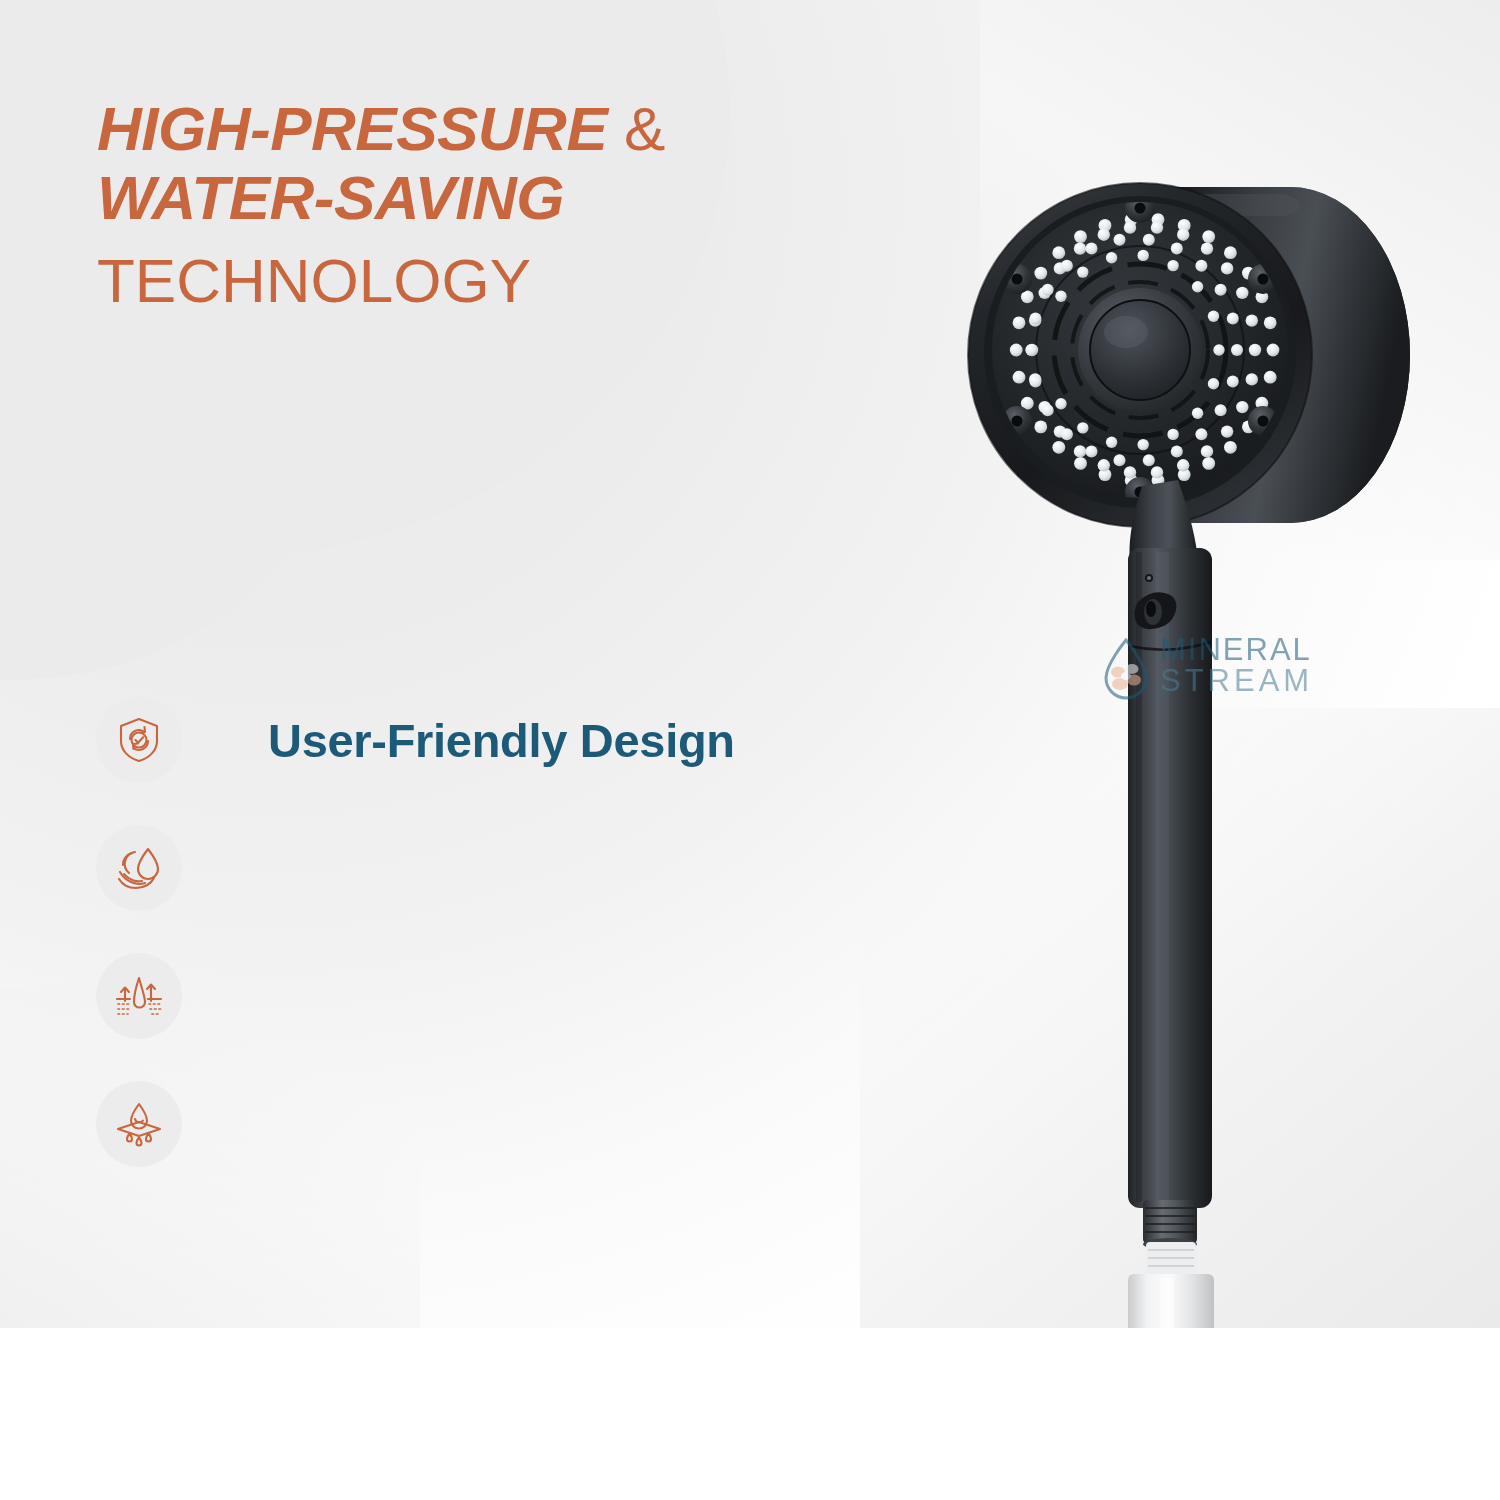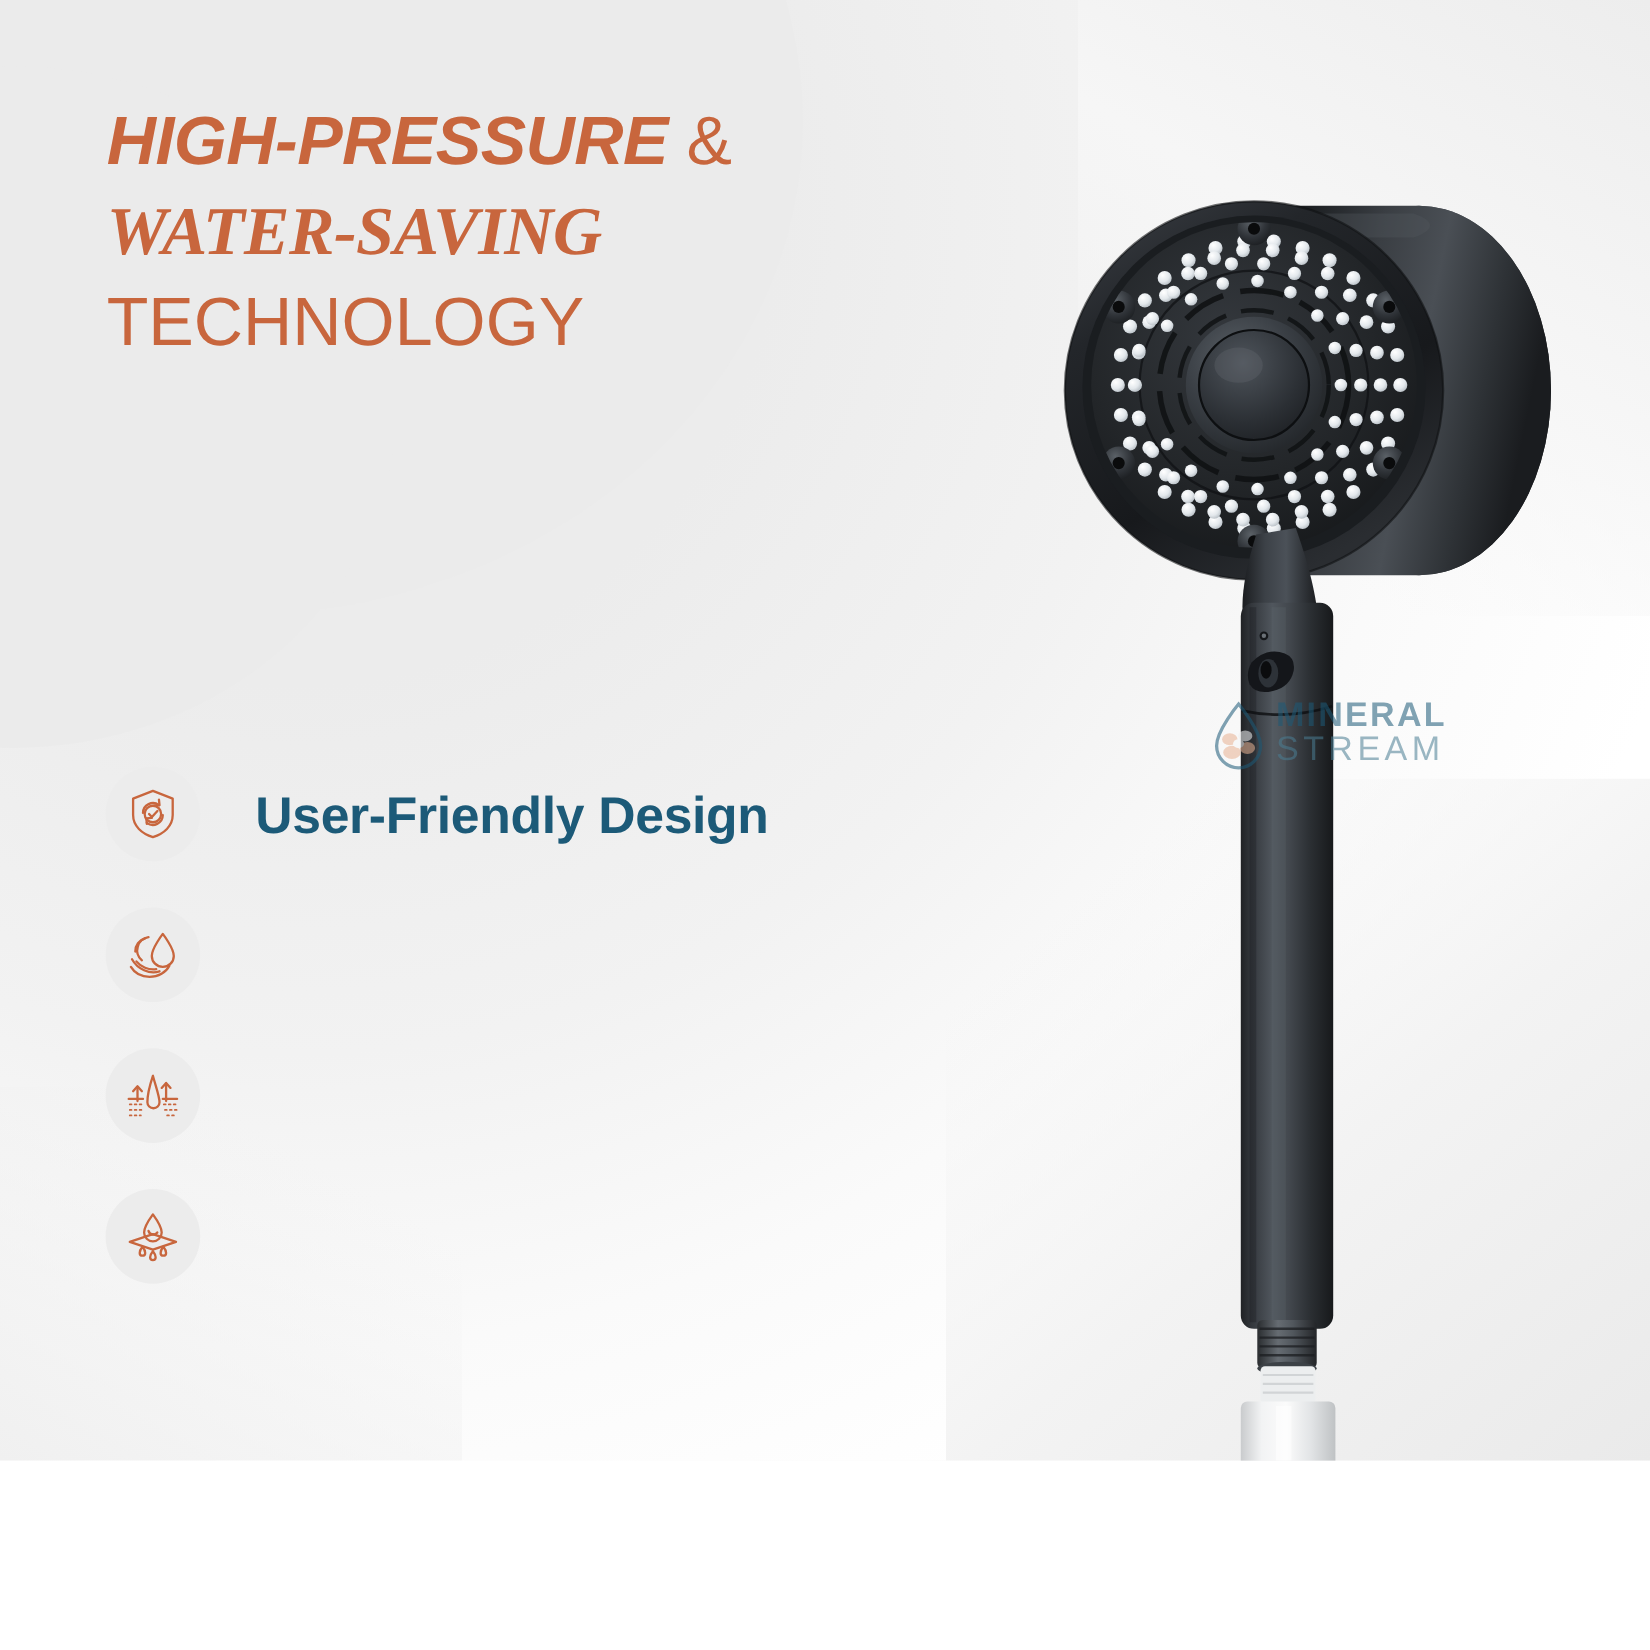--- a/index.html
+++ b/index.html
@@ -72,21 +72,21 @@
     line-height: 1.08;
   }
   .headline .l1, .headline .l2 {
     font-size: 62px;
     font-weight: bold;
     font-style: italic;
     letter-spacing: -0.5px;
     display: block;
     white-space: nowrap;
   }
-  .headline .l2 { margin-top: 15px; font-family: Liberation Serif, serif; }
+  .headline .l2 { margin-top: 2px; }
   .headline .l3 {
     font-size: 62px;
     font-weight: normal;
     font-style: normal;
     letter-spacing: 0px;
     display: block;
     margin-top: 16px;
   }
   .headline .amp {
     font-style: normal;
@@ -97,20 +97,21 @@
   .features {
     position: absolute;
     left: 96px;
     top: 676px;
     width: 980px;
   }
   .feature-row {
     display: flex;
     align-items: center;
     height: 128px;
+    gap: 36px;
   }
   .feature-badge {
     width: 86px;
     height: 86px;
     border-radius: 50%;
     background: #ececec;
     display: flex;
     align-items: center;
     justify-content: center;
     flex: 0 0 86px;
@@ -145,21 +146,21 @@
     pointer-events: none;
   }
   .wm-text {
     position: absolute;
     left: 62px;
     top: 2px;
     line-height: 1.0;
   }
   .wm-line1 {
     font-size: 31px;
-    font-weight: bold;
+    font-weight: normal;
     color: #1c5a78;
     letter-spacing: 2px;
     display: block;
   }
   .wm-line2 {
     font-size: 31px;
     font-weight: normal;
     color: #4a7d93;
     letter-spacing: 4px;
     display: block;

